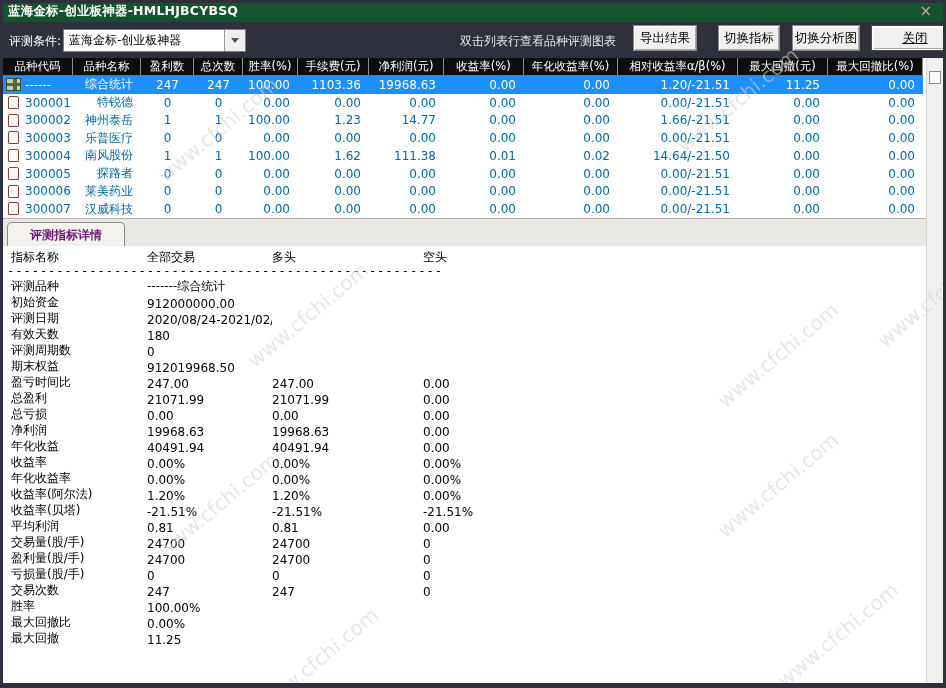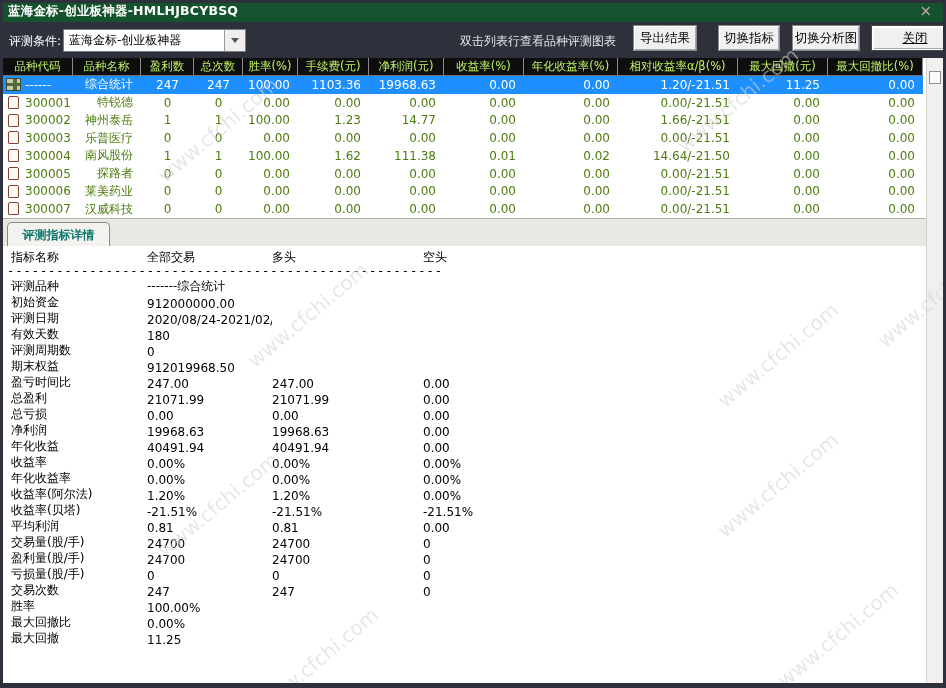--- a/index.html
+++ b/index.html
@@ -52,30 +52,30 @@
   }
   .tbtn.b-export{ left:633px; width:64px; }
   .tbtn.b-indicator{ left:718px; width:62px; }
   .tbtn.b-chart{ left:792px; width:68px; }
   .tbtn.b-close{ left:871px; width:88px; border-color:#4a4a4a;
     box-shadow: inset 0 0 0 1px #fdfdfd, inset 2px 2px 0 #ffffff, inset -2px -2px 0 #a9a9a9; text-decoration: underline; }
 
   
   .grid{ position:absolute; left:0; top:55px; width:920px; height:160px; background:#fff; }
   .grid-header{
-    display:flex; height:18px; background:#0e0e0e; color:#bef264;
+    display:flex; height:18px; background:#0e0e0e; color:#ffffff;
     border-bottom:1px solid #6f6f6f;
   }
   .hcell{
     display:flex; align-items:center; justify-content:center;
     border-right:1px solid #8c8c8c; height:100%; overflow:hidden;
     font-size:11.5px; white-space:nowrap;
   }
   .grid-body .trow{
-    display:flex; height:17.75px; align-items:center; color:#4d7c0f; background:#fff;
+    display:flex; height:17.75px; align-items:center; color:#0369a1; background:#fff;
     position:relative;
   }
   .grid-body .trow.selected{ background:#1e8fff; color:#ffffff; }
   .tcell{ height:100%; display:flex; align-items:center; overflow:hidden; white-space:nowrap; font-size:12px; }
   .col0{width:70px}.col1{width:68px}.col2{width:53px}.col3{width:49px}
   .col4{width:55px}.col5{width:71px}.col6{width:75px}.col7{width:80px}
   .col8{width:94px}.col9{width:120px}.col10{width:90px}.col11{width:95px}
   .tcell.a-left{ justify-content:flex-start; padding-left:22px; position:relative; }
   .tcell.a-right{ justify-content:flex-end; padding-right:8px; }
   .tcell.a-center{ justify-content:center; }
@@ -101,25 +101,25 @@
   .vscroll .thumb{
     position:absolute; left:2px; top:13px; width:12px; height:13px;
     background:#fbfbfb; border:1px solid #8f8f8f;
   }
   
   .tabstrip{
     position:absolute; left:0; top:215px; width:923px; height:28px;
     background:#e9e7e4; border-top:1px solid #b5b3b0;
   }
   .tab{
-    position:absolute; left:4px; top:3px; width:103px; height:25px;
+    position:absolute; left:4px; top:3px; width:118px; height:25px;
     background:#f4f2ef; border:1px solid #8a8a8a; border-bottom:none;
     border-radius:5px 5px 0 0;
     display:flex; align-items:center; justify-content:center;
-    font-weight:bold; color:#0f766e;
+    font-weight:bold; color:#701a75;
   }
   
   .details{ position:absolute; left:0; top:243px; width:923px; height:436px; background:#fff; color:#000; }
   .drow{ display:flex; height:16px; align-items:flex-end; white-space:nowrap; }
   .drow .d-label{ width:144px; padding-left:8px; overflow:hidden; }
   .drow .d-all{ width:125px; overflow:hidden; }
   .drow .d-long{ width:115px; overflow:hidden; }
   .drow .d-short{ width:160px; overflow:hidden;margin-left:36px; }
   .details .dheader{ margin-top:4px; }
   .sep-row{

